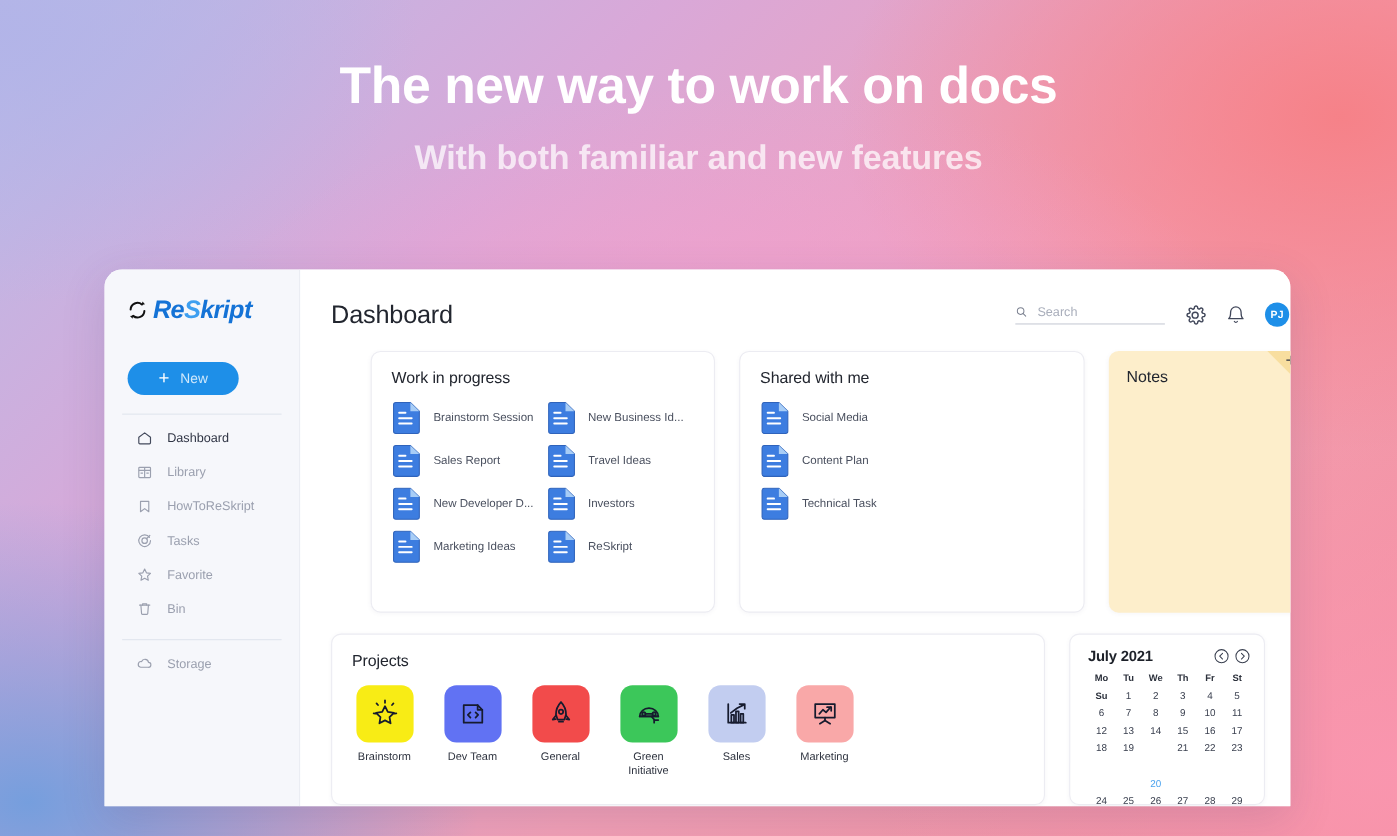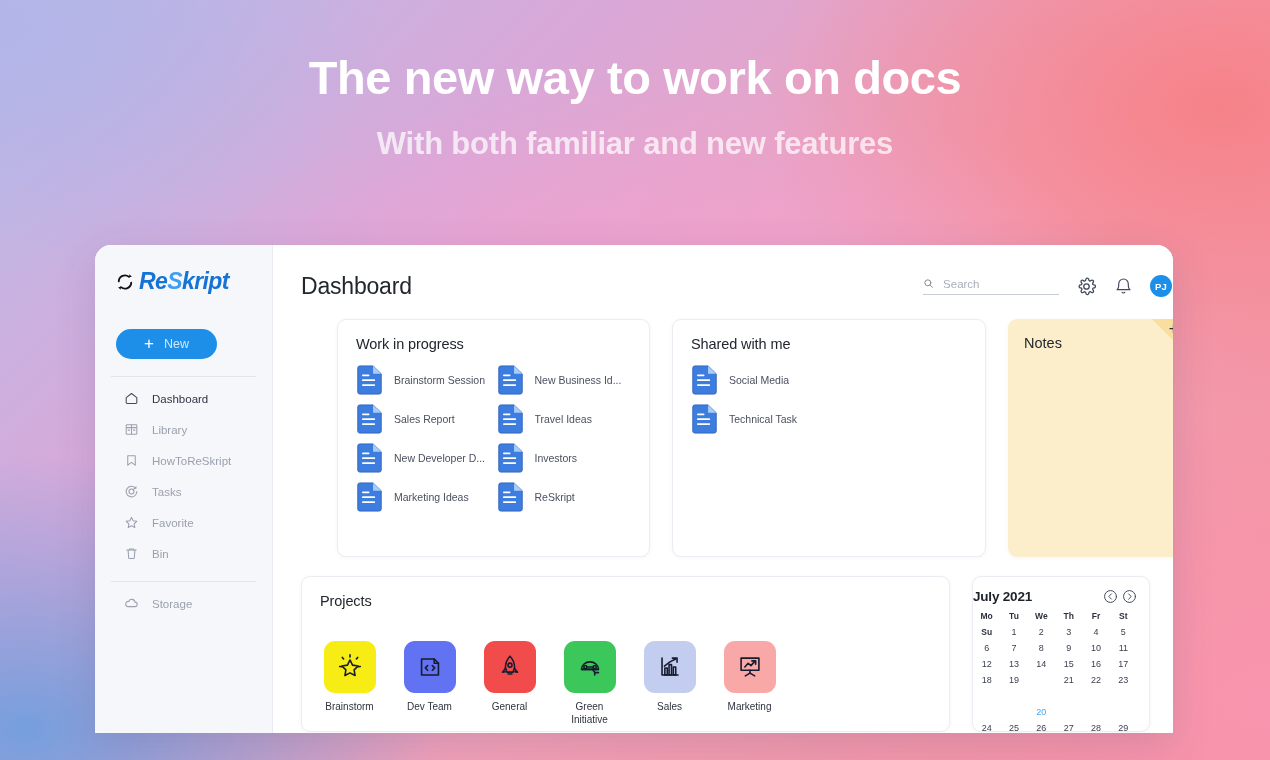--- a/index.html
+++ b/index.html
@@ -241,37 +241,36 @@
   }
   .proj-row {
     margin-top: 14px;
     display: flex;
     gap: 21px;
   }
   .proj-item {
     width: 59px;
     display: flex; flex-direction: column; align-items: center;
     cursor: pointer;
-    margin-top: 18px;
   }
   .proj-tile {
     width: 52px; height: 52px;
     border-radius: 11px;
     display: flex; align-items: center; justify-content: center;
   }
   .proj-label {
     margin-top: 8px;
     font-size: 10px; color: #2e333f;
     text-align: center; line-height: 1.25;
   }
 
   
   #calendar-card {
     width: 178px; height: 156px;
-    padding: 12px 12px 8px 0;
+    padding: 12px 12px 8px 16px;
   }
   #cal-head { display: flex; align-items: center; justify-content: space-between; }
   #cal-month { font-size: 13.5px; font-weight: 600; color: #1d2129; letter-spacing: -0.2px; }
   #cal-nav { display: flex; gap: 4px; }
   .cal-arrow { width: 15px; height: 15px; cursor: pointer; }
   #cal-grid {
     margin-top: 7px;
     display: grid;
     grid-template-columns: repeat(6, 1fr);
     row-gap: 6px;
@@ -516,20 +515,30 @@
               <svg class="doc-icon" viewBox="0 0 28 32">
                 <path d="M1.5 3.2A2.2 2.2 0 0 1 3.7 1h14.1l8.7 8.4v19.4a2.2 2.2 0 0 1-2.2 2.2H3.7a2.2 2.2 0 0 1-2.2-2.2z" fill="#3d7de0" stroke="#2f63bb" stroke-width="1"></path>
                 <path d="M17.8 1l8.7 8.4h-8.7z" fill="#a8cdf6"></path>
                 <rect x="6" y="10" width="8" height="1.9" rx="0.9" fill="#fff"></rect>
                 <rect x="6" y="15.2" width="14" height="1.9" rx="0.9" fill="#fff"></rect>
                 <rect x="6" y="20.4" width="14" height="1.9" rx="0.9" fill="#fff"></rect>
               </svg>
               <span class="doc-label">Social Media</span>
             </div>
 
+            <div class="doc-item">
+              <svg class="doc-icon" viewBox="0 0 28 32">
+                <path d="M1.5 3.2A2.2 2.2 0 0 1 3.7 1h14.1l8.7 8.4v19.4a2.2 2.2 0 0 1-2.2 2.2H3.7a2.2 2.2 0 0 1-2.2-2.2z" fill="#3d7de0" stroke="#2f63bb" stroke-width="1"></path>
+                <path d="M17.8 1l8.7 8.4h-8.7z" fill="#a8cdf6"></path>
+                <rect x="6" y="10" width="8" height="1.9" rx="0.9" fill="#fff"></rect>
+                <rect x="6" y="15.2" width="14" height="1.9" rx="0.9" fill="#fff"></rect>
+                <rect x="6" y="20.4" width="14" height="1.9" rx="0.9" fill="#fff"></rect>
+              </svg>
+              <span class="doc-label">Content Plan</span>
+            </div>
 
             <div class="doc-item">
               <svg class="doc-icon" viewBox="0 0 28 32">
                 <path d="M1.5 3.2A2.2 2.2 0 0 1 3.7 1h14.1l8.7 8.4v19.4a2.2 2.2 0 0 1-2.2 2.2H3.7a2.2 2.2 0 0 1-2.2-2.2z" fill="#3d7de0" stroke="#2f63bb" stroke-width="1"></path>
                 <path d="M17.8 1l8.7 8.4h-8.7z" fill="#a8cdf6"></path>
                 <rect x="6" y="10" width="8" height="1.9" rx="0.9" fill="#fff"></rect>
                 <rect x="6" y="15.2" width="14" height="1.9" rx="0.9" fill="#fff"></rect>
                 <rect x="6" y="20.4" width="14" height="1.9" rx="0.9" fill="#fff"></rect>
               </svg>
               <span class="doc-label">Technical Task</span>

